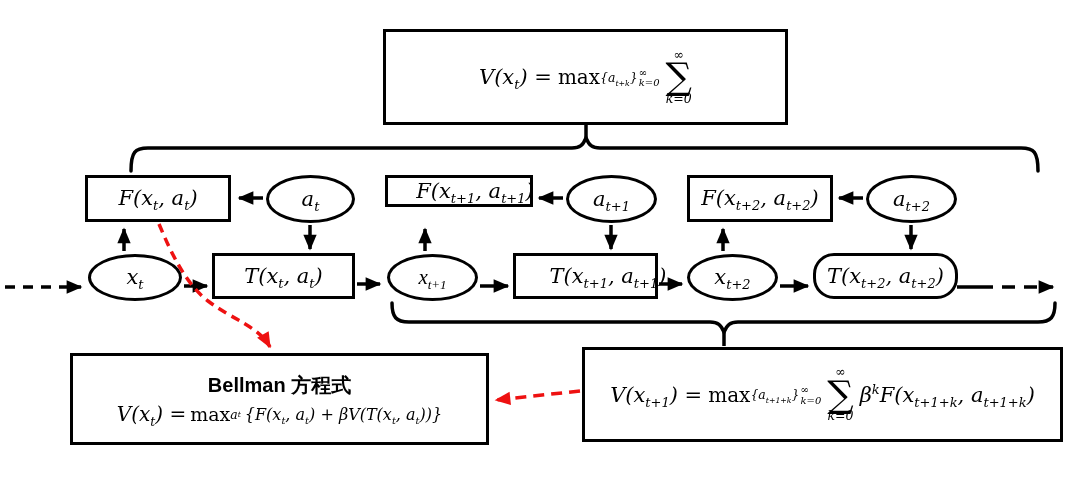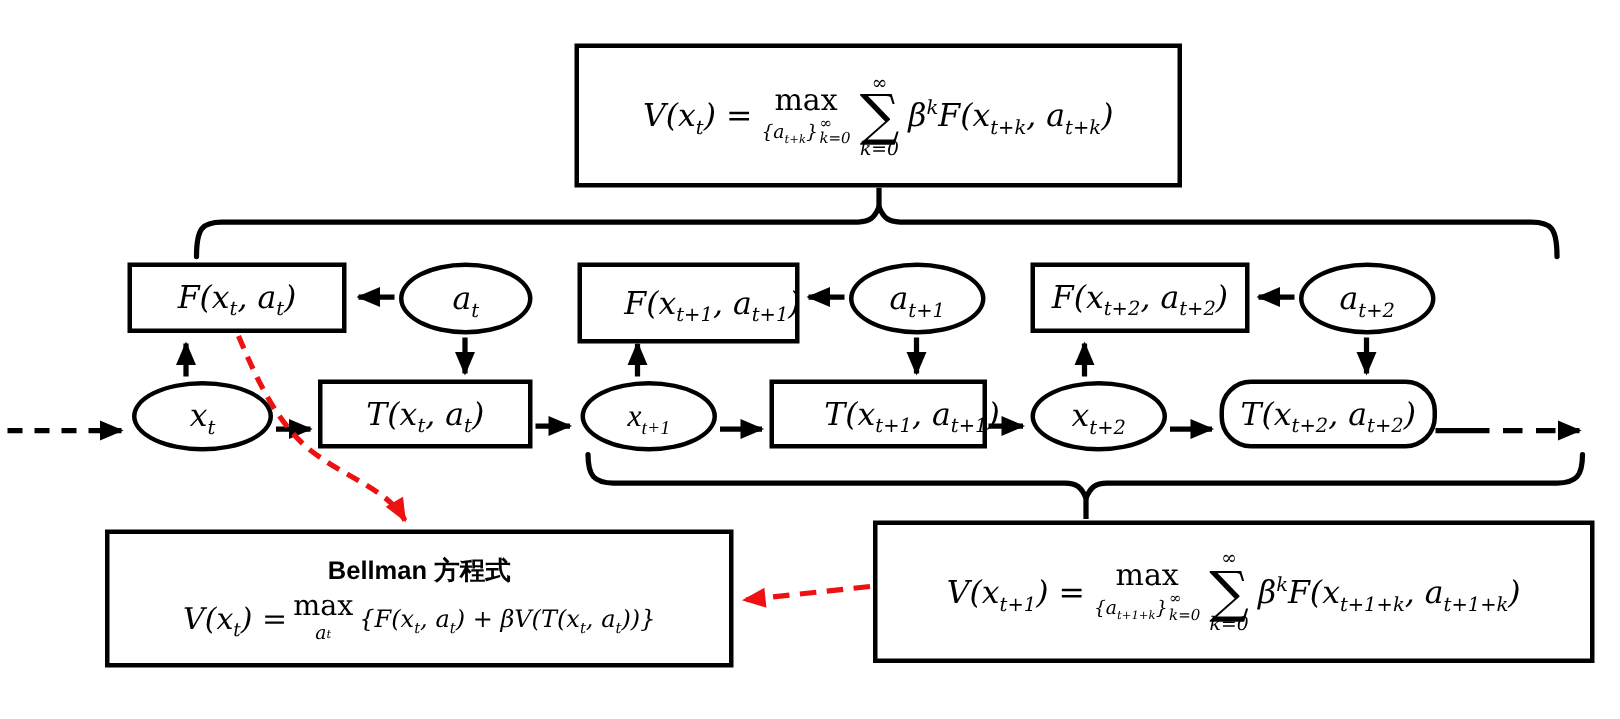--- a/index.html
+++ b/index.html
@@ -12,30 +12,30 @@
   .rect{border-width:3px;}
   .ellipse{border-radius:50%;}
   .mlabel{font-style:italic;font-size:21px;white-space:nowrap;}
   sub{font-size:0.62em;line-height:0;}
   sup{font-size:0.62em;line-height:0;}
   
   .fbox{position:absolute;box-sizing:border-box;background:#ffffff;border:3px solid #000;
         display:flex;align-items:center;justify-content:center;flex-direction:column;}
   .mrow{display:flex;align-items:center;gap:6px;font-style:italic;white-space:nowrap;}
   .mt{font-size:21px;}
-  .maxstack{display:inline-flex;flex-direction:column;align-items:center;line-height:1;}
+  .maxstack{display:inline-flex;flex-direction:row;align-items:center;line-height:1;}
   .maxword{font-style:normal;font-size:20px;line-height:1;}
   .maxunder{font-size:12.5px;display:inline-flex;align-items:center;margin-top:2px;line-height:1;}
   .limcol{display:inline-flex;flex-direction:column;align-items:flex-start;font-size:10px;
           line-height:1.05;margin-left:1px;}
   .sumstack{display:inline-flex;flex-direction:column;align-items:center;line-height:1;}
   .sumlim{font-size:12.5px;line-height:1;}
   .sumsign{font-size:37px;font-style:normal;line-height:0.85;}
   .bellman-title{font-family:"Liberation Sans","DejaVu Sans",sans-serif;font-style:normal;
-                 font-weight:bold;font-size:17px;margin-bottom:3px;}
+                 font-weight:bold;font-size:20px;margin-bottom:3px;}
 </style>
 </head>
 <body>
 
 <div class="canvas">
 
   <svg class="layer" width="1080" height="479" viewBox="0 0 1080 479">
     <defs>
       <marker id="mA" viewBox="0 0 5 4.2" refX="4.3" refY="2.1" markerWidth="5" markerHeight="4.2" orient="auto" markerUnits="strokeWidth">
         <path d="M0.2,0.2 L4.7,2.1 L0.2,4 Z" fill="#000000"></path>
@@ -88,31 +88,30 @@
             <span>∞</span>
             <span>k=0</span>
           </span>
         </span>
       </span>
       <span class="sumstack">
         <span class="sumlim">∞</span>
         <span class="sumsign">∑</span>
         <span class="sumlim">k=0</span>
       </span>
-      <span class="mt">β<sup>k</sup>F(x<sub>t+k</sub>, a<sub>t+k</sub>)</span>
     </div>
   </div>
 
   <div class="node rect" style="left:85px;top:175px;width:146px;height:47px;">
     <span class="mlabel">F(x<sub>t</sub>, a<sub>t</sub>)</span>
     </div>
   <div class="node ellipse" style="left:266px;top:175px;width:89px;height:48px;">
     <span class="mlabel">a<sub>t</sub></span>
     </div>
-  <div class="node rect" style="left:385px;top:175px;width:148px;height:54px;padding-left:32px;">
+  <div class="node rect" style="left:385px;top:175px;width:148px;height:32px;padding-left:32px;">
     <span class="mlabel">F(x<sub>t+1</sub>, a<sub>t+1</sub>)</span>
     </div>
   <div class="node ellipse" style="left:566px;top:175px;width:91px;height:48px;">
     <span class="mlabel">a<sub>t+1</sub></span>
     </div>
   <div class="node rect" style="left:687px;top:175px;width:146px;height:47px;">
     <span class="mlabel">F(x<sub>t+2</sub>, a<sub>t+2</sub>)</span>
     </div>
   <div class="node ellipse" style="left:866px;top:175px;width:91px;height:48px;">
     <span class="mlabel">a<sub>t+2</sub></span>

